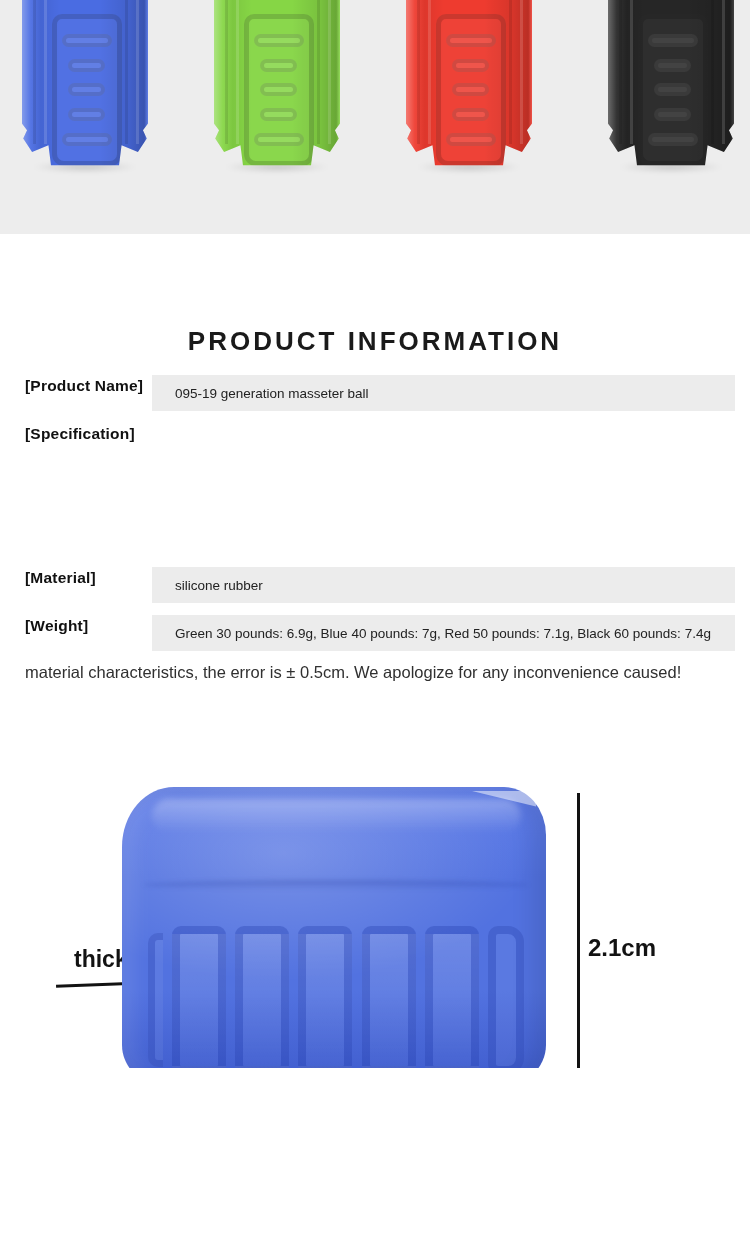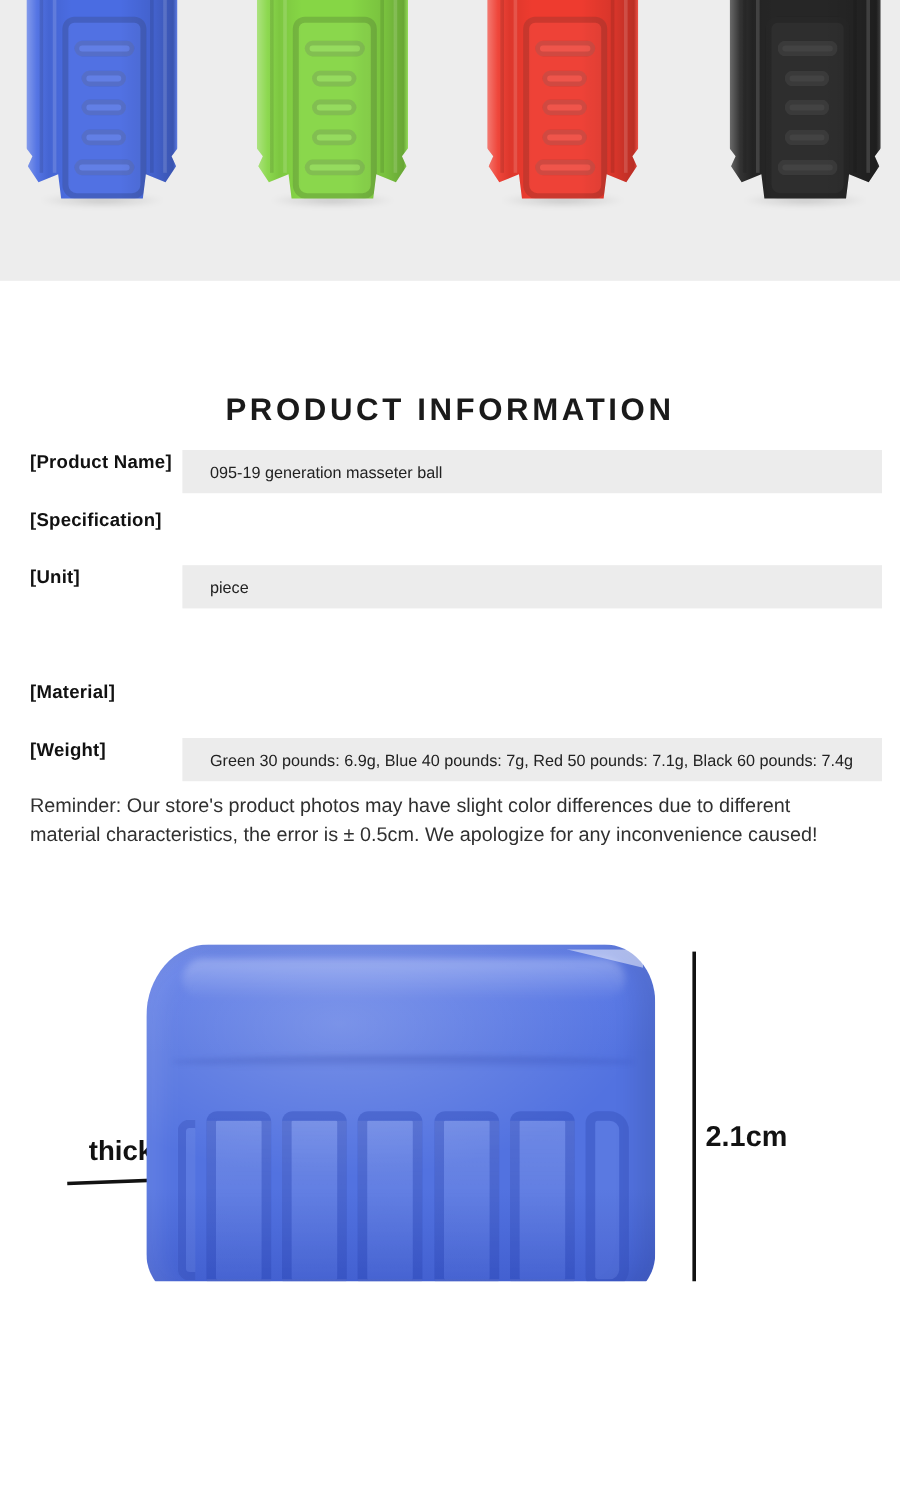--- a/index.html
+++ b/index.html
@@ -163,38 +163,34 @@
 
   <div class="spec-row" style="top:375px">
     <div class="spec-label">[Product Name]</div>
     <div class="spec-box">
       <span class="spec-value">095-19 generation masseter ball</span>
     </div>
   </div>
   <div class="spec-row" style="top:423px">
     <div class="spec-label">[Specification]</div>
   </div>
-  <div class="spec-row" style="top:471px">
-    <div class="spec-label">[Unit]</div>
-    <div class="spec-box">
-      <span class="spec-value">piece</span>
-    </div>
-  </div>
   <div class="spec-row" style="top:567px">
     <div class="spec-label">[Material]</div>
+    <div class="spec-box">
+      <span class="spec-value">silicone rubber</span>
+    </div>
   </div>
   <div class="spec-row" style="top:615px">
     <div class="spec-label">[Weight]</div>
     <div class="spec-box">
       <span class="spec-value">Green 30 pounds: 6.9g, Blue 40 pounds: 7g, Red 50 pounds: 7.1g, Black 60 pounds: 7.4g</span>
     </div>
   </div>
 
   <div class="reminder">
-    <div>Reminder: Our store's product photos may have slight color differences due to different</div>
     <div>material characteristics, the error is ± 0.5cm. We apologize for any inconvenience caused!</div>
   </div>
 
   <div class="bigp">
     <div class="bp-shadow"></div>
     <div class="bp-body">
       <div class="bp-sheen"></div>
       <div class="bp-notch"></div>
       <div class="bp-groove"></div>
       <div class="bp-face">

